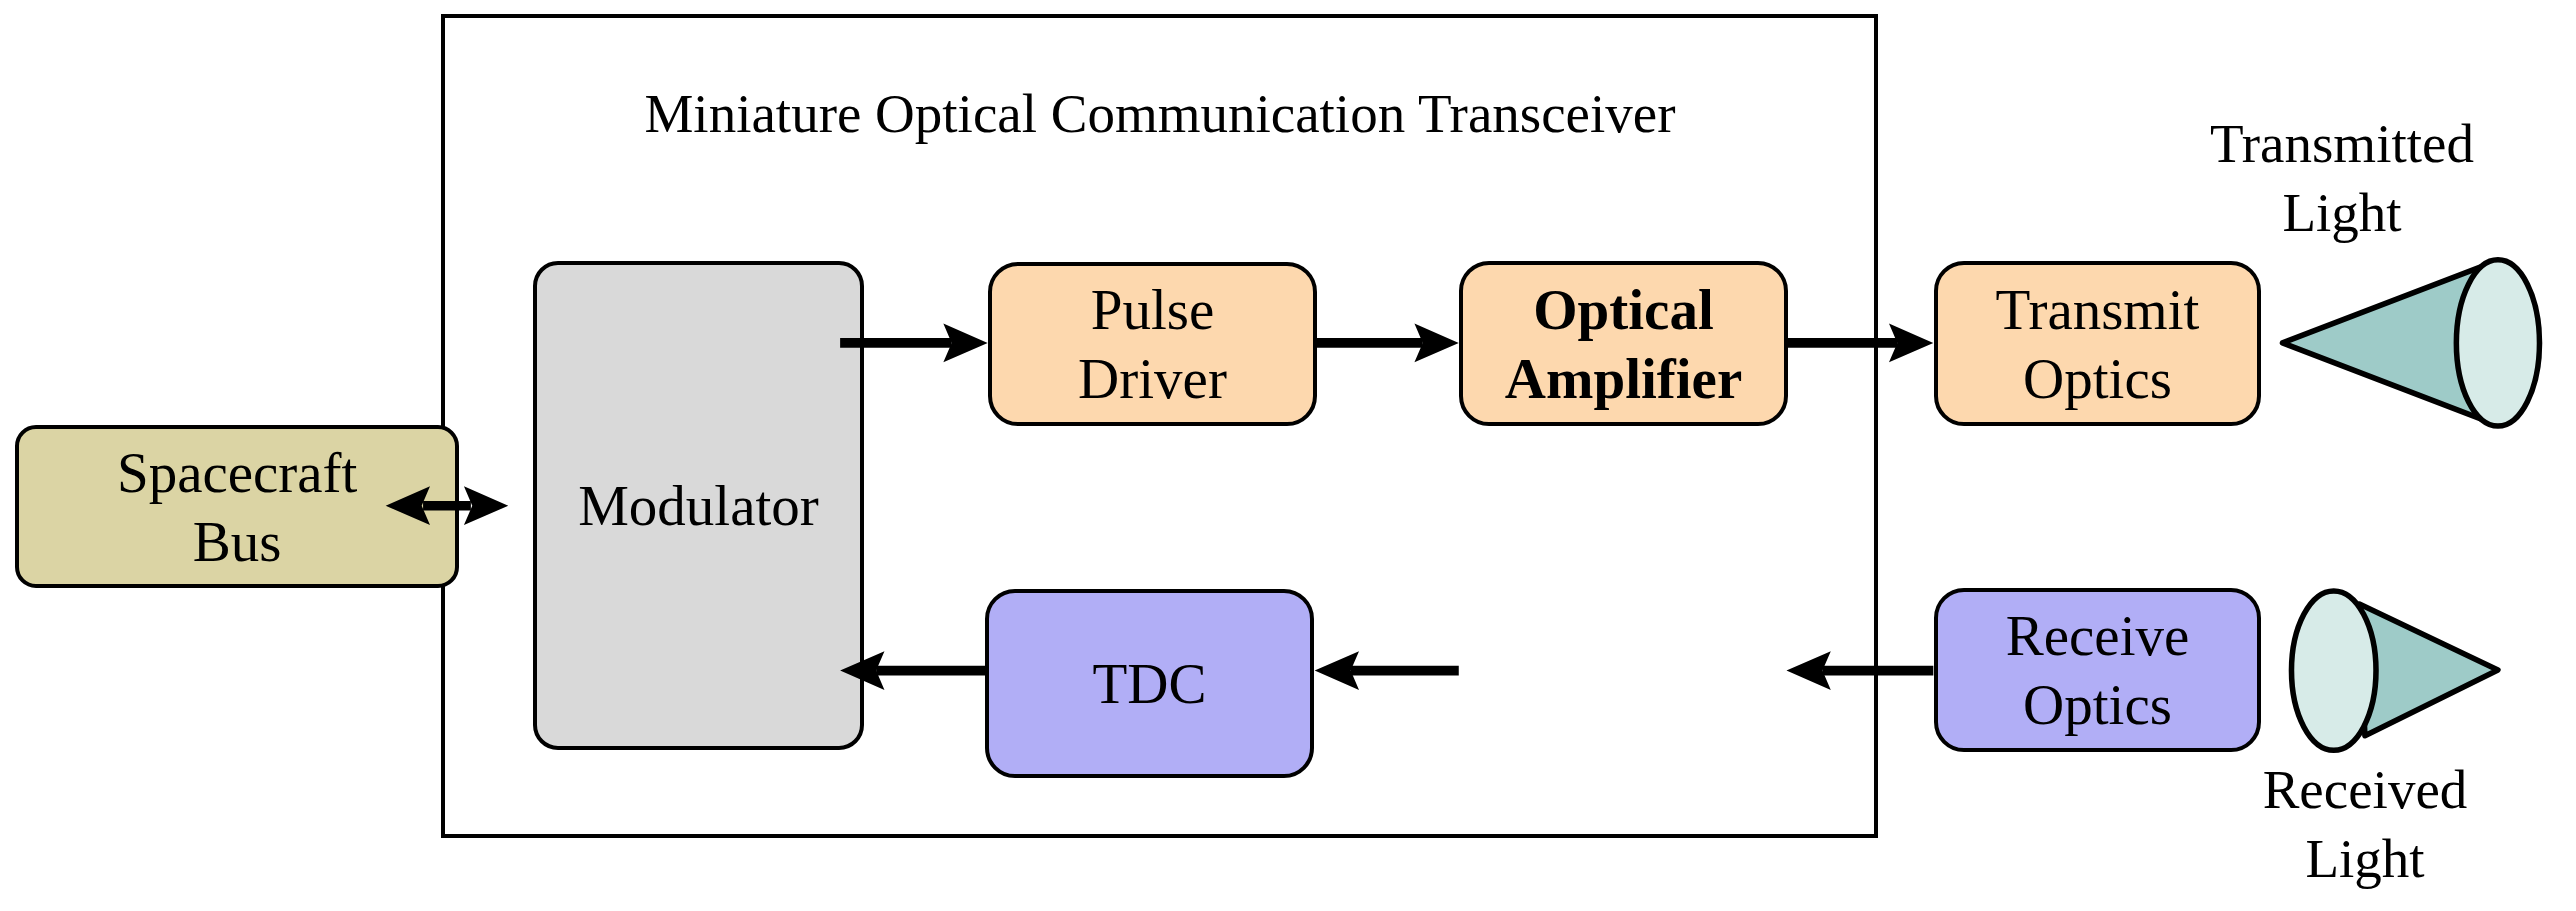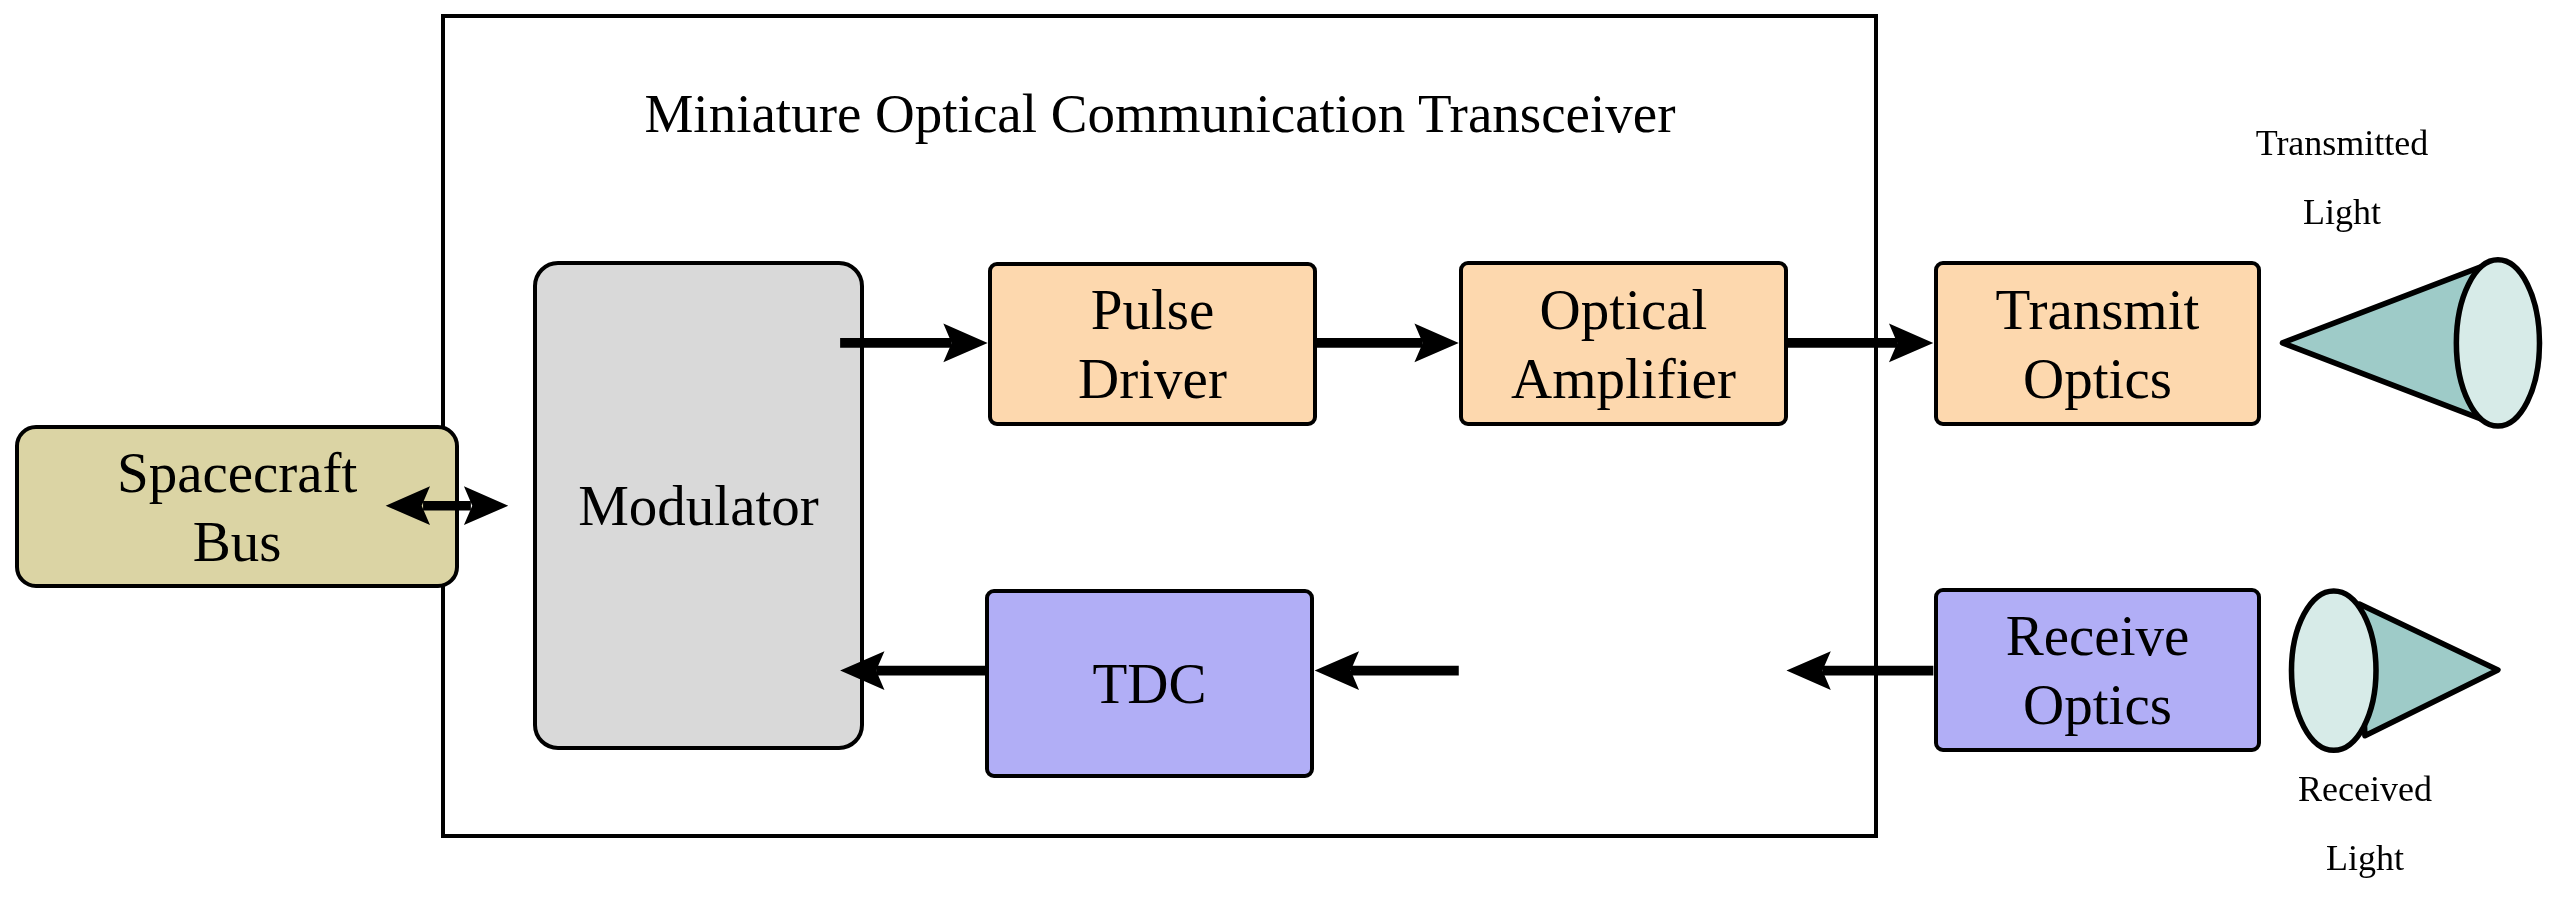--- a/index.html
+++ b/index.html
@@ -40,35 +40,35 @@
     box-sizing: border-box;
     border: 4.2px solid var(--stroke);
     display: flex;
     align-items: center;
     justify-content: center;
     text-align: center;
     font-size: 57px;
     line-height: 69px;
     color: var(--stroke);
     white-space: pre-line;
-    border-radius: 9px;
+    border-radius: 30px;
   }
   .node-spacecraft-bus { left: 15.2px;  top: 425px; width: 444px; height: 163px; background: var(--spacecraft-bus-fill); border-radius: 21px; }
   .node-modulator      { left: 509px; top: 261px; width: 331px; height: 489px; background: var(--modulator-fill); border-radius: 25px; margin-left: 24px; }
   .node-pulse-driver       { left: 988px; top: 262px; width: 329px; height: 164px; background: var(--transmit-fill); }
-  .node-optical-amplifier  { left: 1459px; top: 261px; width: 329px; height: 165px; background: var(--transmit-fill); }
+  .node-optical-amplifier  { left: 1459px; top: 261px; width: 329px; height: 165px; background: var(--transmit-fill); font-weight: bold; }
   .node-transmit-optics    { left: 1934px; top: 261px; width: 327px; height: 165px; background: var(--transmit-fill); }
   .node-tdc            { left: 985px; top: 589px; width: 329px; height: 189px; background: var(--receive-fill); }
   .node-apd            { left: 1459px; top: 589px; width: 327px; height: 163px; background: var(--receive-fill); }
   .node-receive-optics { left: 1934px; top: 588px; width: 327px; height: 164px; background: var(--receive-fill); }
   .light-label {
     position: absolute;
     width: 360px;
     text-align: center;
-    font-size: 36px;
+    font-size: 55px;
     line-height: 69px;
     color: var(--stroke);
     white-space: pre-line;
   }
   .label-transmitted-light { left: 2162px; top: 109px; }
   .label-received-light    { left: 2185px; top: 755px; }
   #overlay {
     position: absolute;
     left: 0; top: 0;
     width: 2576px;

